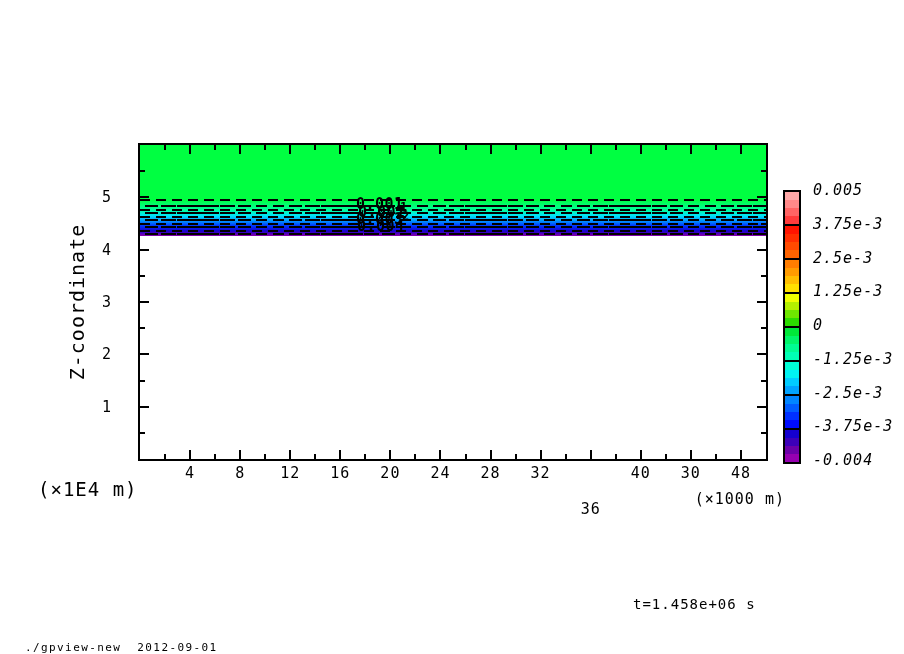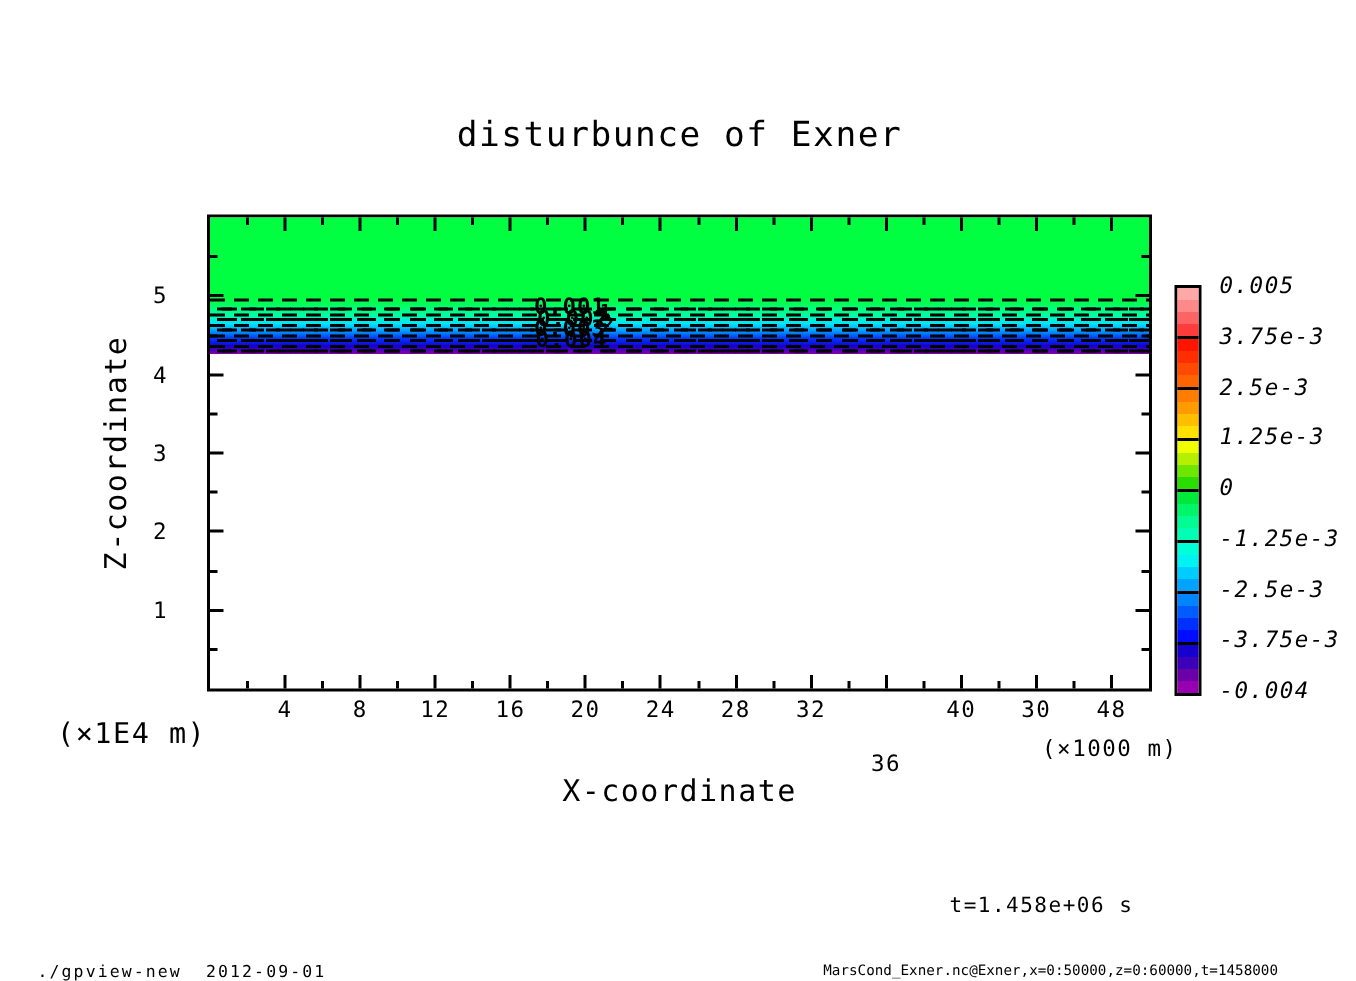--- a/index.html
+++ b/index.html
@@ -37,39 +37,36 @@
   #contour-interval{top:567px;left:305px;font-size:16px;letter-spacing:0.5px;}
   #time-label{top:597px;left:633px;font-size:14px;letter-spacing:1px;}
   #footer-left{top:642px;left:25px;font-size:11px;letter-spacing:1.4px;}
   #footer-right{top:643px;right:52px;font-size:9.5px;text-align:right;}
 </style>
 </head>
 <body>
 
 <div id="page">
 
-  <div id="title" class="abs">disturbunce of Exner</div>
 
   <div id="plot" class="abs">
     <div id="fill-green" style="background: rgb(0, 255, 65);"></div>
     <div id="fill-band" style="background: linear-gradient(rgb(0, 255, 65) 0%, rgb(0, 255, 160) 28%, rgb(0, 228, 252) 44%, rgb(0, 150, 255) 58%, rgb(0, 50, 255) 72%, rgb(21, 0, 204) 86%, rgb(138, 0, 168) 100%);"></div>
     
   <div class="dash-row" style="top: 54px;"></div><div class="dash-row alt" style="top: 60px;"></div><div class="dash-row" style="top: 63.5px;"></div><div class="dash-row alt" style="top: 67px;"></div><div class="dash-row" style="top: 70.5px;"></div><div class="dash-row alt" style="top: 74px;"></div><div class="dash-row" style="top: 77.5px;"></div><div class="dash-row alt" style="top: 81px;"></div><div class="dash-row" style="top: 84.5px;"></div><div class="dash-row alt" style="top: 88px;"></div><div class="ctr-label" style="left: 216px; top: 52px;">0.001</div><div class="ctr-label" style="left: 218px; top: 60px;">0.002</div><div class="ctr-label" style="left: 216px; top: 67px;">0.003</div><div class="ctr-label" style="left: 217px; top: 74px;">0.004</div><div class="stray" style="left: 260px; top: 56px;">1</div><div class="stray" style="left: 262px; top: 65px;">2</div><div class="tick" style="left: 49.08px; top: 0px; width: 2px; height: 9px;"></div><div class="tick" style="left: 49.08px; top: 305px; width: 2px; height: 9px;"></div><div class="tick" style="left: 99.16px; top: 0px; width: 2px; height: 9px;"></div><div class="tick" style="left: 99.16px; top: 305px; width: 2px; height: 9px;"></div><div class="tick" style="left: 149.24px; top: 0px; width: 2px; height: 9px;"></div><div class="tick" style="left: 149.24px; top: 305px; width: 2px; height: 9px;"></div><div class="tick" style="left: 199.32px; top: 0px; width: 2px; height: 9px;"></div><div class="tick" style="left: 199.32px; top: 305px; width: 2px; height: 9px;"></div><div class="tick" style="left: 249.4px; top: 0px; width: 2px; height: 9px;"></div><div class="tick" style="left: 249.4px; top: 305px; width: 2px; height: 9px;"></div><div class="tick" style="left: 299.48px; top: 0px; width: 2px; height: 9px;"></div><div class="tick" style="left: 299.48px; top: 305px; width: 2px; height: 9px;"></div><div class="tick" style="left: 349.56px; top: 0px; width: 2px; height: 9px;"></div><div class="tick" style="left: 349.56px; top: 305px; width: 2px; height: 9px;"></div><div class="tick" style="left: 399.64px; top: 0px; width: 2px; height: 9px;"></div><div class="tick" style="left: 399.64px; top: 305px; width: 2px; height: 9px;"></div><div class="tick" style="left: 449.72px; top: 0px; width: 2px; height: 9px;"></div><div class="tick" style="left: 449.72px; top: 305px; width: 2px; height: 9px;"></div><div class="tick" style="left: 499.8px; top: 0px; width: 2px; height: 9px;"></div><div class="tick" style="left: 499.8px; top: 305px; width: 2px; height: 9px;"></div><div class="tick" style="left: 549.88px; top: 0px; width: 2px; height: 9px;"></div><div class="tick" style="left: 549.88px; top: 305px; width: 2px; height: 9px;"></div><div class="tick" style="left: 599.96px; top: 0px; width: 2px; height: 9px;"></div><div class="tick" style="left: 599.96px; top: 305px; width: 2px; height: 9px;"></div><div class="tick" style="left: 24.04px; top: 0px; width: 2px; height: 5px;"></div><div class="tick" style="left: 24.04px; top: 309px; width: 2px; height: 5px;"></div><div class="tick" style="left: 74.12px; top: 0px; width: 2px; height: 5px;"></div><div class="tick" style="left: 74.12px; top: 309px; width: 2px; height: 5px;"></div><div class="tick" style="left: 124.2px; top: 0px; width: 2px; height: 5px;"></div><div class="tick" style="left: 124.2px; top: 309px; width: 2px; height: 5px;"></div><div class="tick" style="left: 174.28px; top: 0px; width: 2px; height: 5px;"></div><div class="tick" style="left: 174.28px; top: 309px; width: 2px; height: 5px;"></div><div class="tick" style="left: 224.36px; top: 0px; width: 2px; height: 5px;"></div><div class="tick" style="left: 224.36px; top: 309px; width: 2px; height: 5px;"></div><div class="tick" style="left: 274.44px; top: 0px; width: 2px; height: 5px;"></div><div class="tick" style="left: 274.44px; top: 309px; width: 2px; height: 5px;"></div><div class="tick" style="left: 324.52px; top: 0px; width: 2px; height: 5px;"></div><div class="tick" style="left: 324.52px; top: 309px; width: 2px; height: 5px;"></div><div class="tick" style="left: 374.6px; top: 0px; width: 2px; height: 5px;"></div><div class="tick" style="left: 374.6px; top: 309px; width: 2px; height: 5px;"></div><div class="tick" style="left: 424.68px; top: 0px; width: 2px; height: 5px;"></div><div class="tick" style="left: 424.68px; top: 309px; width: 2px; height: 5px;"></div><div class="tick" style="left: 474.76px; top: 0px; width: 2px; height: 5px;"></div><div class="tick" style="left: 474.76px; top: 309px; width: 2px; height: 5px;"></div><div class="tick" style="left: 524.84px; top: 0px; width: 2px; height: 5px;"></div><div class="tick" style="left: 524.84px; top: 309px; width: 2px; height: 5px;"></div><div class="tick" style="left: 574.92px; top: 0px; width: 2px; height: 5px;"></div><div class="tick" style="left: 574.92px; top: 309px; width: 2px; height: 5px;"></div><div class="tick" style="left: 0px; top: 260.667px; width: 9px; height: 2px;"></div><div class="tick" style="left: 617px; top: 260.667px; width: 9px; height: 2px;"></div><div class="tick" style="left: 0px; top: 208.333px; width: 9px; height: 2px;"></div><div class="tick" style="left: 617px; top: 208.333px; width: 9px; height: 2px;"></div><div class="tick" style="left: 0px; top: 156px; width: 9px; height: 2px;"></div><div class="tick" style="left: 617px; top: 156px; width: 9px; height: 2px;"></div><div class="tick" style="left: 0px; top: 103.667px; width: 9px; height: 2px;"></div><div class="tick" style="left: 617px; top: 103.667px; width: 9px; height: 2px;"></div><div class="tick" style="left: 0px; top: 51.3333px; width: 9px; height: 2px;"></div><div class="tick" style="left: 617px; top: 51.3333px; width: 9px; height: 2px;"></div><div class="tick" style="left: 0px; top: 286.833px; width: 5px; height: 2px;"></div><div class="tick" style="left: 621px; top: 286.833px; width: 5px; height: 2px;"></div><div class="tick" style="left: 0px; top: 234.5px; width: 5px; height: 2px;"></div><div class="tick" style="left: 621px; top: 234.5px; width: 5px; height: 2px;"></div><div class="tick" style="left: 0px; top: 182.167px; width: 5px; height: 2px;"></div><div class="tick" style="left: 621px; top: 182.167px; width: 5px; height: 2px;"></div><div class="tick" style="left: 0px; top: 129.833px; width: 5px; height: 2px;"></div><div class="tick" style="left: 621px; top: 129.833px; width: 5px; height: 2px;"></div><div class="tick" style="left: 0px; top: 77.5px; width: 5px; height: 2px;"></div><div class="tick" style="left: 621px; top: 77.5px; width: 5px; height: 2px;"></div><div class="tick" style="left: 0px; top: 25.1667px; width: 5px; height: 2px;"></div><div class="tick" style="left: 621px; top: 25.1667px; width: 5px; height: 2px;"></div></div>
 
   <div id="y-label" class="abs">Z-coordinate</div>
-  <div id="x-label" class="abs">X-coordinate</div>
   <div id="y-unit" class="abs">(×1E4 m)</div>
   <div id="x-unit" class="abs">(×1000 m)</div>
 
   <div id="colorbar" class="abs"><div class="block sep" style="background: linear-gradient(rgb(255, 168, 168) 0%, rgb(255, 168, 168) 25%, rgb(255, 136, 136) 25%, rgb(255, 136, 136) 50%, rgb(255, 100, 100) 50%, rgb(255, 100, 100) 75%, rgb(255, 60, 60) 75%, rgb(255, 60, 60) 100%);"></div><div class="block sep" style="background: linear-gradient(rgb(255, 20, 0) 0%, rgb(255, 20, 0) 25%, rgb(255, 46, 0) 25%, rgb(255, 46, 0) 50%, rgb(255, 74, 0) 50%, rgb(255, 74, 0) 75%, rgb(255, 100, 0) 75%, rgb(255, 100, 0) 100%);"></div><div class="block sep" style="background: linear-gradient(rgb(255, 125, 0) 0%, rgb(255, 125, 0) 25%, rgb(255, 155, 0) 25%, rgb(255, 155, 0) 50%, rgb(255, 190, 0) 50%, rgb(255, 190, 0) 75%, rgb(255, 224, 0) 75%, rgb(255, 224, 0) 100%);"></div><div class="block sep" style="background: linear-gradient(rgb(240, 255, 0) 0%, rgb(240, 255, 0) 25%, rgb(180, 240, 0) 25%, rgb(180, 240, 0) 50%, rgb(110, 230, 0) 50%, rgb(110, 230, 0) 75%, rgb(43, 220, 0) 75%, rgb(43, 220, 0) 100%);"></div><div class="block sep" style="background: linear-gradient(rgb(0, 232, 57) 0%, rgb(0, 232, 57) 25%, rgb(0, 245, 105) 25%, rgb(0, 245, 105) 50%, rgb(0, 252, 146) 50%, rgb(0, 252, 146) 75%, rgb(0, 255, 180) 75%, rgb(0, 255, 180) 100%);"></div><div class="block sep" style="background: linear-gradient(rgb(0, 255, 214) 0%, rgb(0, 255, 214) 25%, rgb(0, 242, 242) 25%, rgb(0, 242, 242) 50%, rgb(0, 204, 255) 50%, rgb(0, 204, 255) 75%, rgb(0, 163, 255) 75%, rgb(0, 163, 255) 100%);"></div><div class="block sep" style="background: linear-gradient(rgb(0, 133, 255) 0%, rgb(0, 133, 255) 25%, rgb(0, 92, 255) 25%, rgb(0, 92, 255) 50%, rgb(0, 48, 255) 50%, rgb(0, 48, 255) 75%, rgb(0, 12, 255) 75%, rgb(0, 12, 255) 100%);"></div><div class="block" style="background: linear-gradient(rgb(21, 0, 207) 0%, rgb(21, 0, 207) 25%, rgb(60, 0, 184) 25%, rgb(60, 0, 184) 50%, rgb(107, 0, 168) 50%, rgb(107, 0, 168) 75%, rgb(150, 0, 176) 75%, rgb(150, 0, 176) 100%);"></div></div>
 
   <div id="time-label" class="abs">t=1.458e+06 s</div>
 
   <div id="footer-left" class="abs">./gpview-new  2012-09-01</div>
-  <div id="footer-right" class="abs">MarsCond_Exner.nc@Exner,x=0:50000,z=0:60000,t=1458000</div>
 
 <div class="xtick-label" style="left: 168.08px;">4</div>
     <div class="xtick-label" style="left: 218.16px;">8</div>
     <div class="xtick-label" style="left: 268.24px;">12</div>
     <div class="xtick-label" style="left: 318.32px;">16</div>
     <div class="xtick-label" style="left: 368.4px;">20</div>
     <div class="xtick-label" style="left: 418.48px;">24</div>
     <div class="xtick-label" style="left: 468.56px;">28</div>
     <div class="xtick-label" style="left: 518.64px;">32</div>
     <div class="xtick-label" style="left: 568.72px; margin-top: 36px;">36</div>

